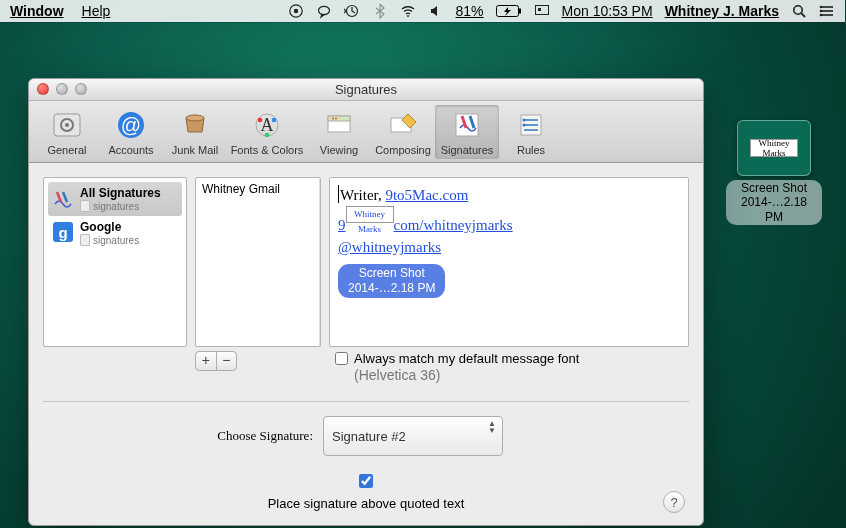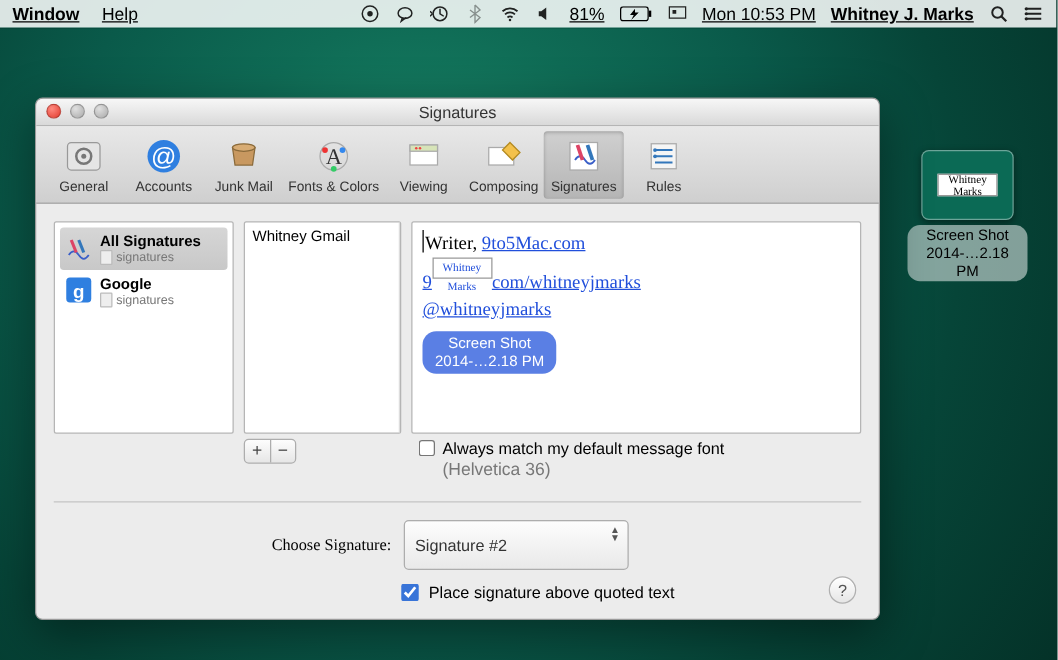--- a/index.html
+++ b/index.html
@@ -65,21 +65,21 @@
   .opts input { margin-top:1px; }
   .opts .sub { color:#777; font-size:14px; display:block; margin-top:1px; }
 
   .divider { height:1px; background:#c3c3c3; margin:10px 14px 0; }
 
   .row-choose { display:flex; align-items:center; gap:10px; padding:14px 14px 6px; font-size:13px; }
   .row-choose .lbl { width:270px; text-align:right;font-family:Liberation Serif, serif; }
   .aqua-select { width:180px; height:40px; border:1px solid #adadad; border-radius:4px; background:linear-gradient(#fdfdfd,#e9e9e9); display:flex; align-items:center; padding:0 8px; font-size:13px; color:#333; position:relative; }
   .aqua-select .arrows { position:absolute; right:6px; top:3px; font-size:8px; line-height:7px; color:#555; text-align:center; }
 
-  .row-place { display:flex; align-items:center; gap:8px; padding:4px 14px 14px; font-size:13px; position:relative; }
+  .row-place { display:flex; align-items:center; gap:8px; padding:4px 14px 14px; font-size:13px; position:relative;flex-direction:column; }
   .row-place .sp { width:270px; }
   .row-place .cb { width:14px; height:14px; accent-color:#3874d8; }
   .helpbtn { position:absolute; right:18px; bottom:12px; width:22px; height:22px; border-radius:50%; border:1px solid #b0b0b0; background:linear-gradient(#fff,#e6e6e6); display:flex; align-items:center; justify-content:center; font-size:13px; color:#555; box-shadow: inset 0 1px 0 #fff; }
 
   
   svg { display:block; }
 </style>
 </head>
 <body>
 

